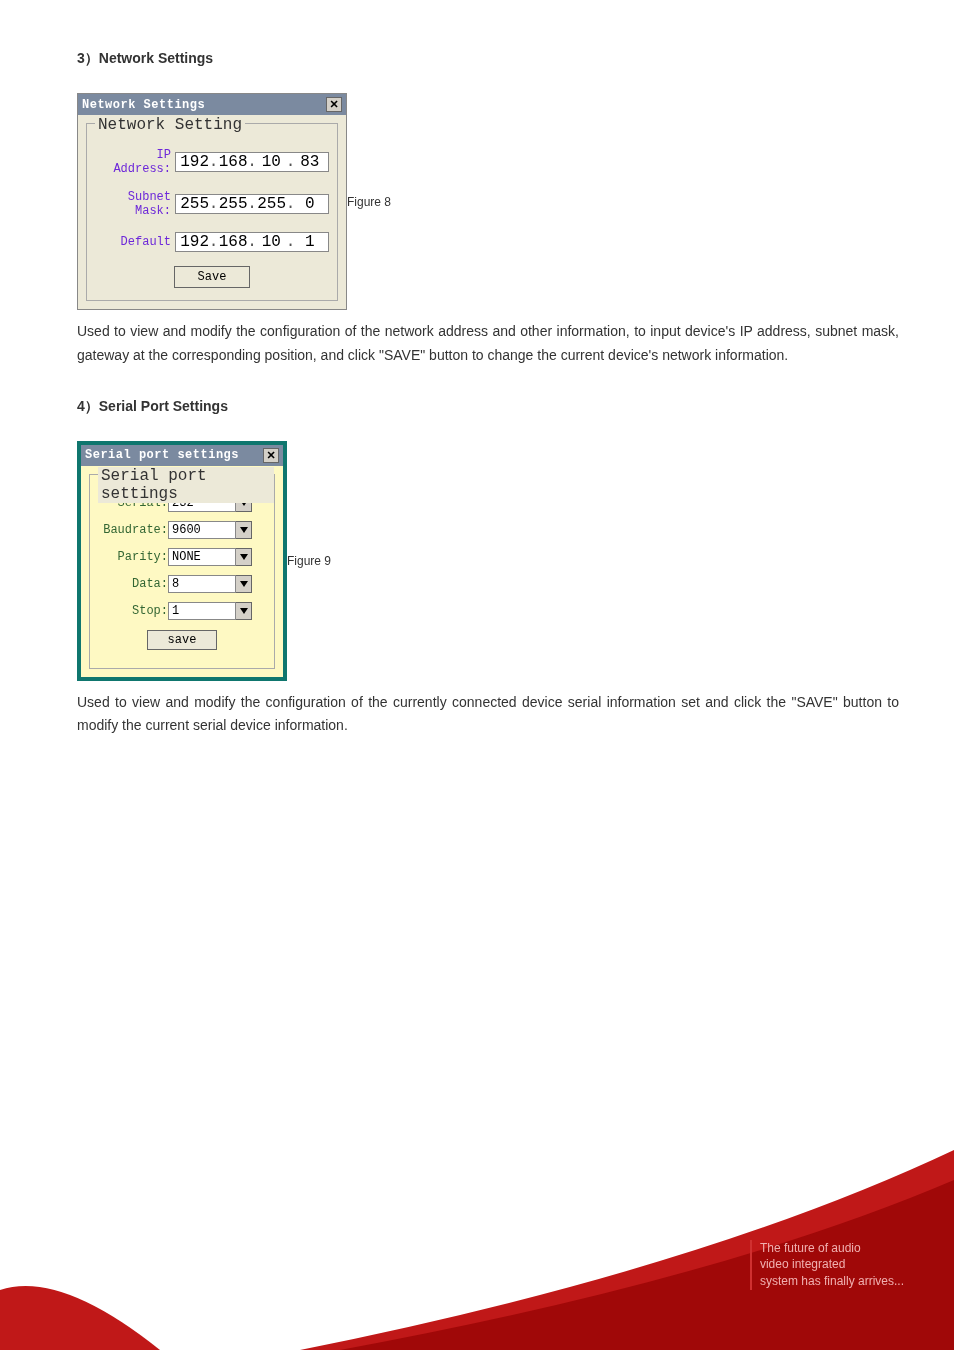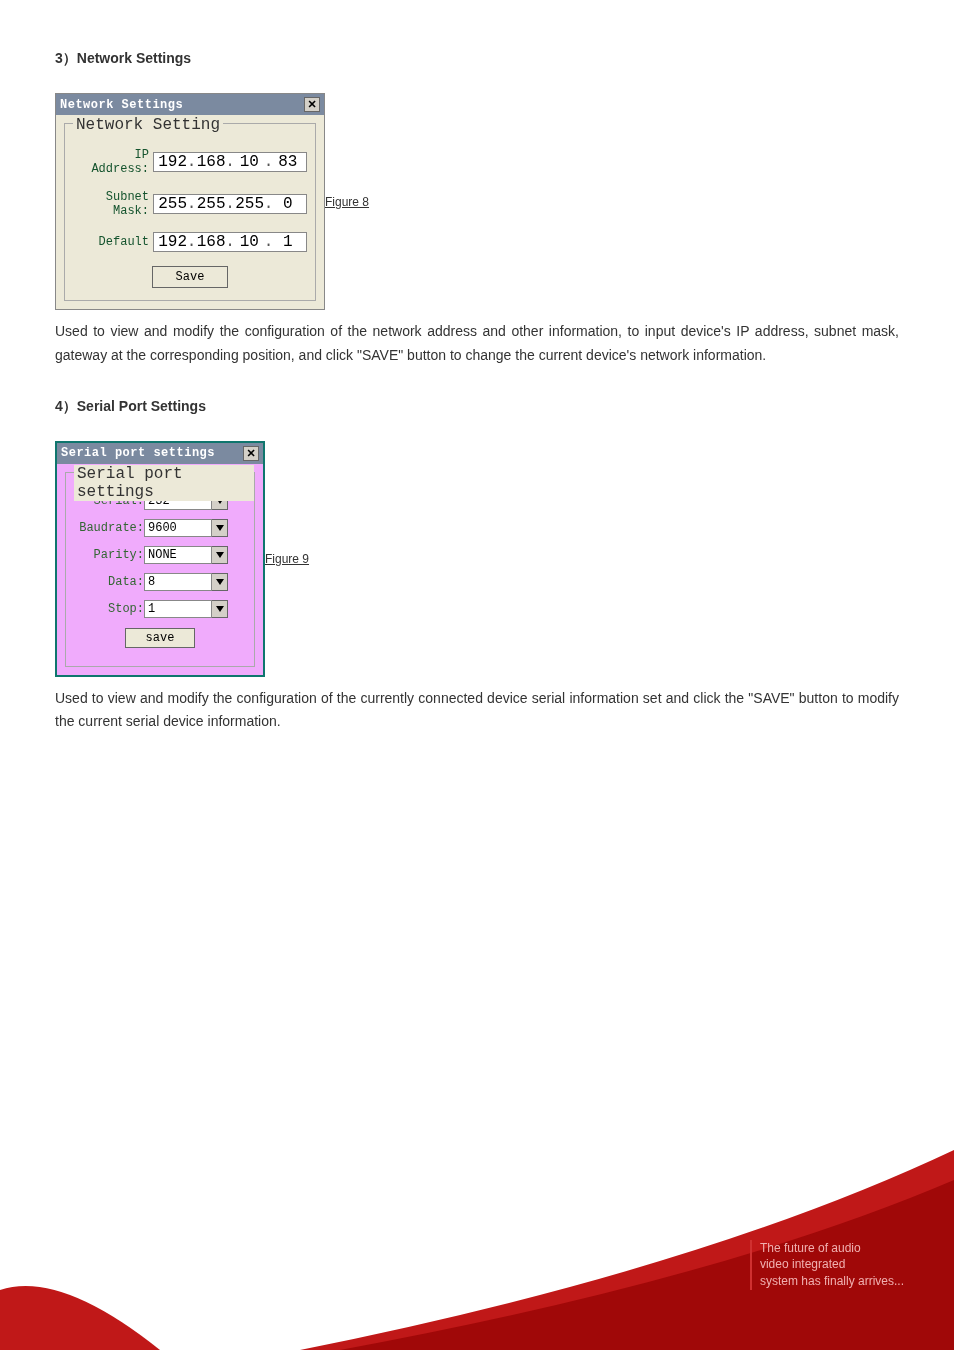--- a/index.html
+++ b/index.html
@@ -9,37 +9,36 @@
     width: 954px;
     height: 1350px;
     font-family: Arial, sans-serif;
     font-size: 14px;
     color: #333;
     position: relative;
     background: #fff;
     overflow: hidden;
   }
   .page {
-    padding: 50px 55px 0 55px;
+    padding: 50px 55px 0 77px;
   }
   .section-title {
     font-weight: bold;
     font-size: 14px;
     margin-bottom: 25px;
   }
   .figure-wrap {
     display: flex;
     flex-direction: row;
     align-items: center;
     margin-bottom: 10px;
   }
   .caption {
     font-size: 12px;
     text-align: left;
-    text-decoration: underline;
   }
   .para {
     text-align: justify;
     line-height: 1.7;
     margin: 4px 0 30px 0;
   }
 
   
   .dlg-net {
     width: 270px;
@@ -97,21 +96,21 @@
     align-items: center;
     margin: 14px 0;
     font-family: "Courier New", monospace;
     font-size: 12px;
     color: #2a4a2a;
   }
   .net-label {
     width: 80px;
     text-align: right;
     padding-right: 4px;
-    color: #14532d;
+    color: #6d28d9;
   }
   .ip-input {
     flex: 1;
     border: 1px solid #888;
     background: #fff;
     height: 20px;
     display: flex;
     align-items: center;
     justify-content: space-around;
     padding: 0 4px;
@@ -128,22 +127,22 @@
     height: 22px;
     border: 1px solid #666;
     background: #ece9d8;
     font-family: "Courier New", monospace;
     font-size: 12px;
   }
 
   
   .dlg-ser {
     width: 210px;
-    border: 2px solid #0f766e;
-    background: #f0abfc;
+    border: 4px solid #0f766e;
+    background: #fef9c3;
     font-family: "Courier New", monospace;
     font-size: 12px;
   }
   .ser-row {
     display: flex;
     align-items: center;
     margin: 9px 0;
     color: #336633;
   }
   .ser-label {

